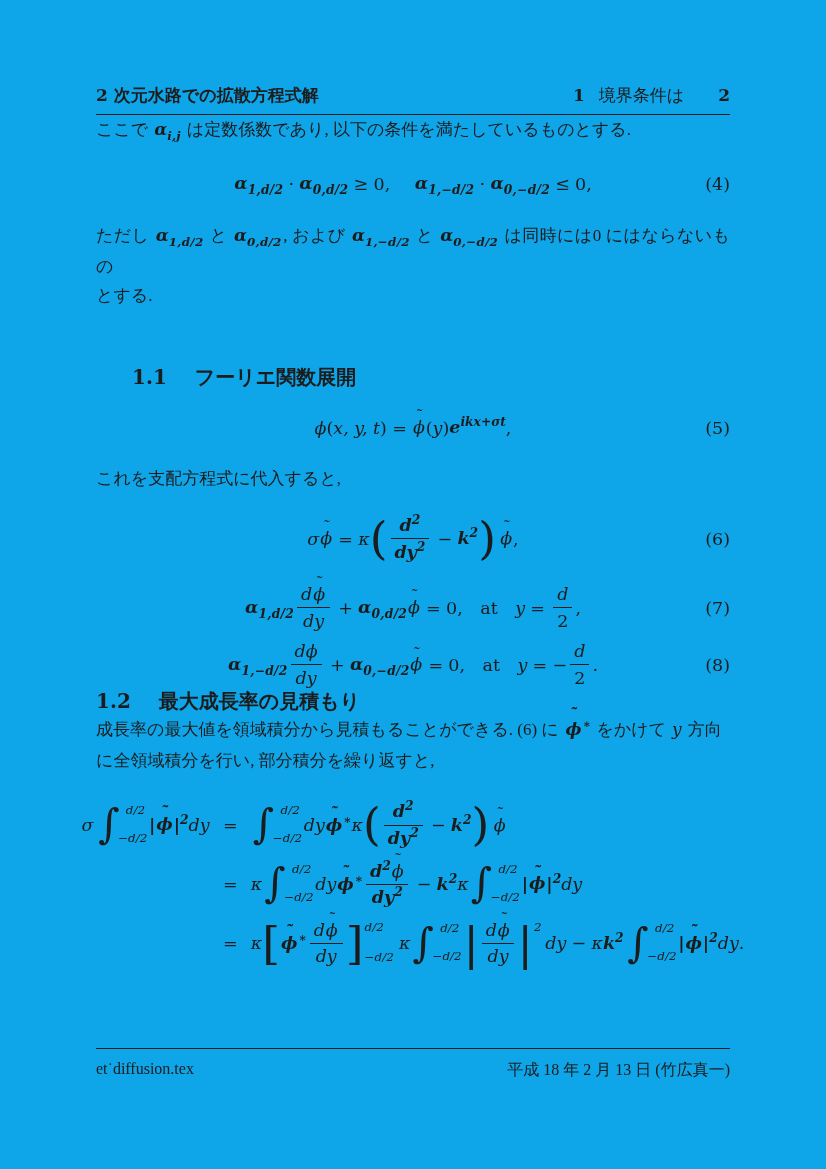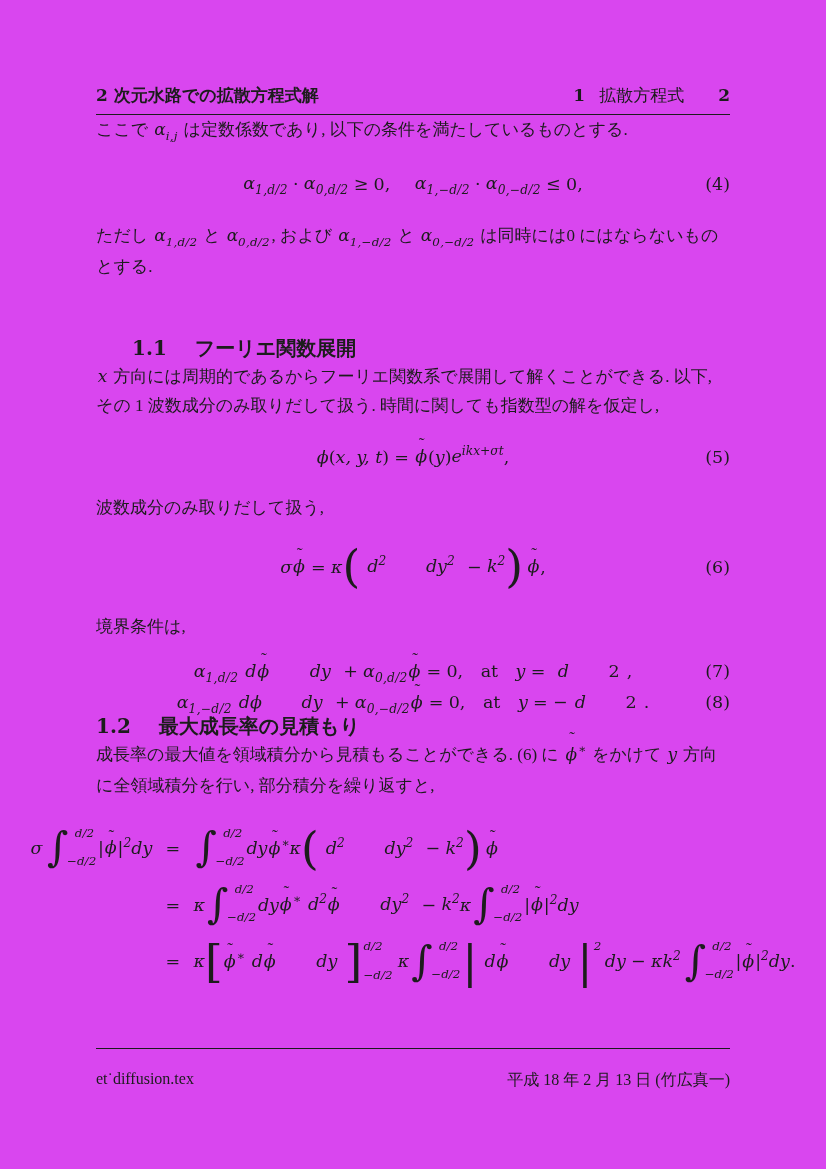--- a/index.html
+++ b/index.html
@@ -1,53 +1,53 @@
 <!DOCTYPE html>
 <html lang="ja"><head>
 <meta charset="utf-8">
 <style>
   html,body{margin:0;padding:0;background:#ffffff;}
   .page{
     position:relative;
     width:826px;height:1169px;
     margin:0 auto;
-    background:#d946ef;
+    background:#0ea5e9;
     color:#1c1c1c;
     font-family:"Liberation Serif","DejaVu Serif",serif;
     box-sizing:border-box;
     padding:0 96px;
     overflow:hidden;
   }
   
   .hdr{margin-top:84px;display:flex;justify-content:space-between;align-items:baseline;font-size:17px;}
   .hdr-right{display:flex;align-items:baseline;}
   .hdr-sec{margin-right:34px;}
   .hdr-sec .n{margin-right:14px;font-family:"DejaVu Serif",serif;font-weight:bold;}
   .hdr-page{font-family:"DejaVu Serif",serif;font-weight:bold;}
   .hdr-left{font-weight:bold;}
   .hdr-left .n{font-family:"DejaVu Serif",serif;margin-right:6px;}
   .rule{border-top:1.2px solid #1c1c1c;margin-top:7px;}
   .footer{position:absolute;left:96px;right:96px;top:1048px;}
-  .footer .frow{display:flex;justify-content:space-between;font-size:16px;margin-top:21px;}
+  .footer .frow{display:flex;justify-content:space-between;font-size:16px;margin-top:11px;}
   
   p.body{margin:0;font-size:17px;line-height:29px;text-align:justify;}
   .sec-h{font-size:20px;font-weight:bold;margin:0;}
   .sec-h .num{font-family:"DejaVu Serif",serif;margin-right:28px;}
   
   .mi{font-style:italic;font-family:"DejaVu Serif",serif;}
   .mu{font-style:normal;font-family:"DejaVu Serif",serif;}
   .mo{font-style:normal;font-family:"DejaVu Serif",serif;margin:0 .3em;}
   .mrow{display:inline-flex;align-items:center;white-space:nowrap;}
   .msp{display:inline-block;}
-  .mb{display:inline-block;white-space:nowrap;}
+  .mb{display:inline-block;white-space:nowrap;font-weight:bold;}
   .msup{display:inline-block;font-size:.7em;transform:translateY(-.6em);}
   .msub{display:inline-block;font-size:.7em;transform:translateY(.4em);letter-spacing:.02em;}
   .mtilde{position:relative;display:inline-block;padding:0 .05em;}
   .tmark{position:absolute;left:55%;top:-.62em;transform:translateX(-50%);font-style:normal;line-height:1;}
-  .mfrac{display:inline-flex;align-items:center;margin:0 .18em;text-align:center;gap:16px;}
+  .mfrac{display:inline-flex;flex-direction:column;align-items:center;margin:0 .18em;text-align:center;}
   .fn,.fd{padding:0 .22em;line-height:1.18;}
   .fbar{align-self:stretch;border-top:1.4px solid currentColor;margin:.14em 0;}
   .mint{display:inline-flex;align-items:center;margin:0 .1em;}
   .isym{font-size:2.35em;line-height:1.06;font-style:normal;font-family:"DejaVu Serif","DejaVu Sans",serif;}
   .ilims{display:flex;flex-direction:column;justify-content:space-between;align-self:stretch;font-size:.68em;line-height:1;padding:.12em 0 .2em .05em;}
   .ihi{margin-left:.5em;}
   .ilo{margin-left:-.15em;}
   .mfence{display:inline-flex;align-items:center;}
   .fg{font-size:2.6em;line-height:1;font-style:normal;font-family:"DejaVu Serif",serif;font-weight:300;}
   .fsc{display:flex;flex-direction:column;justify-content:space-between;align-self:stretch;font-size:.68em;line-height:1;padding:.18em 0 .22em .1em;}
@@ -73,21 +73,21 @@
   .m-p6{margin-top:40px;}
 </style>
 </head>
 <body>
 
 <div class="page">
 
   <div class="hdr">
     <span class="hdr-left"><span class="n">2</span><span>次元水路での拡散方程式解</span></span>
     <span class="hdr-right">
-      <span class="hdr-sec"><span class="n">1</span><span>拡散方程式</span></span>
+      <span class="hdr-sec"><span class="n">1</span><span>境界条件は</span></span>
       <span class="hdr-page">2</span>
     </span>
   </div>
   <div class="rule"></div>
 
   <p class="body m-p1">ここで <span class="imath"><span class="mb"><span class="mi">α</span><span class="msub"><span class="mi">i,j</span></span></span></span> は定数係数であり, 以下の条件を満たしているものとする.</p>
 
   <div class="eq m-eq4">
     <span class="mrow">
         <span class="mrow">
@@ -104,42 +104,41 @@
           <span class="mu">0,</span>
         </span>
       </span>
     <span class="eq-no">(4)</span>
   </div>
 
   <p class="body">ただし <span class="imath"><span class="mb"><span class="mi">α</span><span class="msub"><span class="mi">1,d/2</span></span></span></span> と <span class="imath"><span class="mb"><span class="mi">α</span><span class="msub"><span class="mi">0,d/2</span></span></span></span>, および <span class="imath"><span class="mb"><span class="mi">α</span><span class="msub"><span class="mi">1,−d/2</span></span></span></span> と <span class="imath"><span class="mb"><span class="mi">α</span><span class="msub"><span class="mi">0,−d/2</span></span></span></span> は同時には0 にはならないもの<br>とする.</p>
 
   <h2 class="sec-h m-h11"><span class="num">1.1</span><span>フーリエ関数展開</span></h2>
 
-  <p class="body m-p3"><span class="imath"><span class="mi">x</span></span> 方向には周期的であるからフーリエ関数系で展開して解くことができる. 以下,<br>その 1 波数成分のみ取りだして扱う. 時間に関しても指数型の解を仮定し,</p>
 
   <div class="eq m-eq5">
     <span class="mrow">
         <span class="mrow">
           <span class="mi">ϕ</span>
           <span class="mu">(</span>
           <span class="mi">x, y, t</span>
           <span class="mu">)</span>
           <span class="mo">=</span>
           <span class="mtilde"><span class="mi">ϕ</span><span class="tmark">˜</span></span>
           <span class="mu">(</span>
           <span class="mi">y</span>
           <span class="mu">)</span>
           <span class="mb"><span class="mi">e</span><span class="msup"><span class="mi">ikx+σt</span></span></span>
           <span class="mu">,</span>
         </span>
       </span>
     <span class="eq-no">(5)</span>
   </div>
 
-  <p class="body">波数成分のみ取りだして扱う,</p>
+  <p class="body">これを支配方程式に代入すると,</p>
 
   <div class="eq m-eq6">
     <span class="mrow">
         <span class="mrow">
           <span class="mi">σ</span>
           <span class="mtilde"><span class="mi">ϕ</span><span class="tmark">˜</span></span>
           <span class="mo">=</span>
           <span class="mi">κ</span>
           <span class="mfence">
             <span class="fg">(</span>
@@ -155,21 +154,20 @@
             <span class="fg">)</span>
           </span>
           <span class="msp" style="width: 0.2em;"></span>
           <span class="mtilde"><span class="mi">ϕ</span><span class="tmark">˜</span></span>
           <span class="mu">,</span>
         </span>
       </span>
     <span class="eq-no">(6)</span>
   </div>
 
-  <p class="body m-p5">境界条件は,</p>
 
   <div class="eq m-eq7">
     <span class="mrow">
         <span class="mrow">
           <span class="mb"><span class="mi">α</span><span class="msub"><span class="mi">1,d/2</span></span></span>
           <span class="mfrac">
             <span class="fn"><span class="mrow">
                 <span class="mi">d</span>
                 <span class="mtilde"><span class="mi">ϕ</span><span class="tmark">˜</span></span>
               </span></span>

